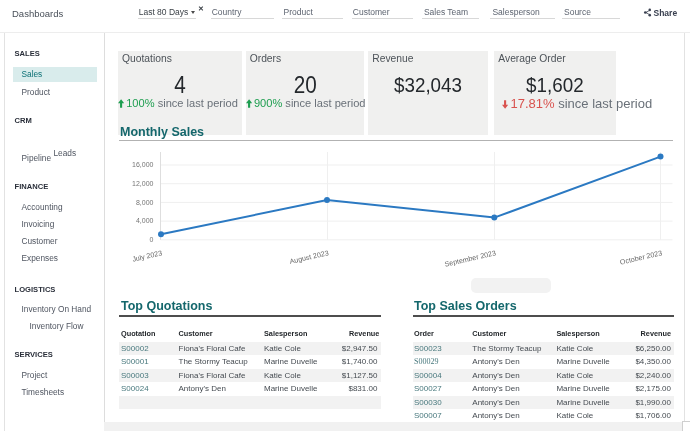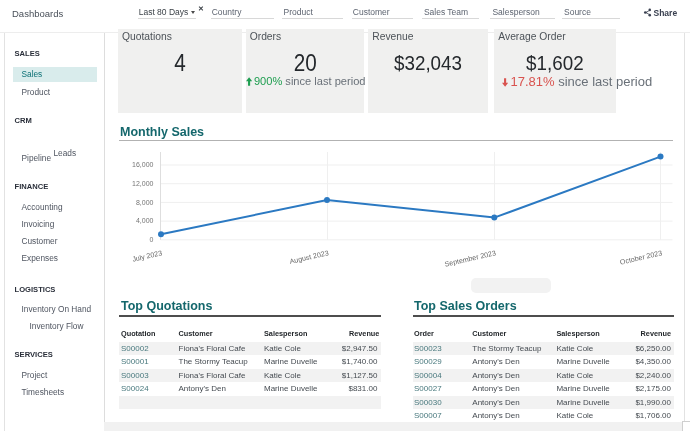--- a/index.html
+++ b/index.html
@@ -6,21 +6,21 @@
     font-family:"Liberation Sans",sans-serif;}
   .abs{position:absolute;}
   
   #title{left:12px;top:7.5px;font-size:9.5px;color:#484f58;}
   .flt{top:6.5px;height:10px;line-height:10px;font-size:8.5px;color:#5d6470;}
   .ful{top:18px;height:1px;background:#d8d8d8;}
   
   .sbh{font-size:7.6px;font-weight:bold;color:#2a2f3a;height:10px;line-height:10px;left:14.5px;}
   .sbi{font-size:8.3px;color:#4f5560;height:10px;line-height:10px;left:21.5px;}
   
-  .card{top:29px;width:122px;height:84px;background:#f0f0ef;}
+  .card{top:51px;width:122px;height:84px;background:#f0f0ef;}
   .clabel{font-size:10.3px;color:#4c5258;left:4px;top:2px;position:absolute;}
   .cnum{position:absolute;left:0;width:100%;text-align:center;top:21.3px;line-height:27px;font-size:20px;color:#24282c;transform:scaleX(0.94);}
   .big{font-size:23px !important;top:21.2px !important;transform:scaleX(0.9) !important;}
   .cdelta{position:absolute;left:0;width:100%;text-align:center;top:47px;height:11px;line-height:11px;color:#697078;box-sizing:border-box;white-space:nowrap;}
   .up{color:#1e9e50;}
   .dn{color:#d9534f;}
   
   .sect{font-size:12.5px;font-weight:bold;color:#14676c;}
   
   .stripe{background:#f2f2f2;}
@@ -79,20 +79,23 @@
 <div class="abs sbh" style="top:284.5px;">LOGISTICS</div>
 <div class="abs sbi" style="top:304px;">Inventory On Hand</div>
 <div class="abs sbi" style="top:321.3px;margin-left:8px;">Inventory Flow</div>
 <div class="abs sbh" style="top:350px;">SERVICES</div>
 <div class="abs sbi" style="top:370px;">Project</div>
 <div class="abs sbi" style="top:386.5px;">Timesheets</div>
 
 <div class="abs card" style="left:118px;width:124px;">
   <div class="clabel">Quotations</div>
   <div class="cnum big">4</div>
+  <div class="cdelta" style="font-size:11.1px;padding-right:5px;"><span class="arr" style="color:#1e9e50;"><svg viewBox="0 0 10 14">
+          <path fill="currentColor" d="M5 0 L10 6.5 L6.7 6.5 L6.7 14 L3.3 14 L3.3 6.5 L0 6.5 Z"></path>
+        </svg></span><span class="up">100%</span> since last period</div>
 </div>
 <div class="abs card" style="left:245.7px;width:118.5px;">
   <div class="clabel">Orders</div>
   <div class="cnum big">20</div>
   <div class="cdelta" style="font-size:11.1px;padding-right:5px;"><span class="arr" style="color:#1e9e50;"><svg viewBox="0 0 10 14">
           <path fill="currentColor" d="M5 0 L10 6.5 L6.7 6.5 L6.7 14 L3.3 14 L3.3 6.5 L0 6.5 Z"></path>
         </svg></span><span class="up">900%</span> since last period</div>
 </div>
 <div class="abs card" style="left:368.3px;width:120px;">
   <div class="clabel">Revenue</div>
@@ -177,21 +180,21 @@
 <div class="abs th" style="left:472.3px;top:327px;">Customer</div>
 <div class="abs th" style="left:556.4px;top:327px;">Salesperson</div>
 <div class="abs th" style="left:413px;top:327px;width:258px;text-align:right;">Revenue</div>
 <div class="abs stripe" style="left:413px;top:341.5px;width:260.5px;height:13.5px;"></div>
 <div class="abs stripe" style="left:413px;top:368.5px;width:260.5px;height:13.5px;"></div>
 <div class="abs stripe" style="left:413px;top:395.5px;width:260.5px;height:13.5px;"></div>
 <div class="abs td lnk" style="left:414px;top:341.5px;">S00023</div>
 <div class="abs td" style="left:472.3px;top:341.5px;">The Stormy Teacup</div>
 <div class="abs td" style="left:556.4px;top:341.5px;">Katie Cole</div>
 <div class="abs td" style="left:413px;top:341.5px;width:258px;text-align:right;">$6,250.00</div>
-<div class="abs td lnk" style="left:414px;top:355px;">S00029</div>
+<div class="abs td lnk" style="left:414px;top:355px;font-family:Liberation Serif, serif;">S00029</div>
 <div class="abs td" style="left:472.3px;top:355px;">Antony's Den</div>
 <div class="abs td" style="left:556.4px;top:355px;">Marine Duvelle</div>
 <div class="abs td" style="left:413px;top:355px;width:258px;text-align:right;">$4,350.00</div>
 <div class="abs td lnk" style="left:414px;top:368.5px;">S00004</div>
 <div class="abs td" style="left:472.3px;top:368.5px;">Antony's Den</div>
 <div class="abs td" style="left:556.4px;top:368.5px;">Katie Cole</div>
 <div class="abs td" style="left:413px;top:368.5px;width:258px;text-align:right;">$2,240.00</div>
 <div class="abs td lnk" style="left:414px;top:382px;">S00027</div>
 <div class="abs td" style="left:472.3px;top:382px;">Antony's Den</div>
 <div class="abs td" style="left:556.4px;top:382px;">Marine Duvelle</div>

